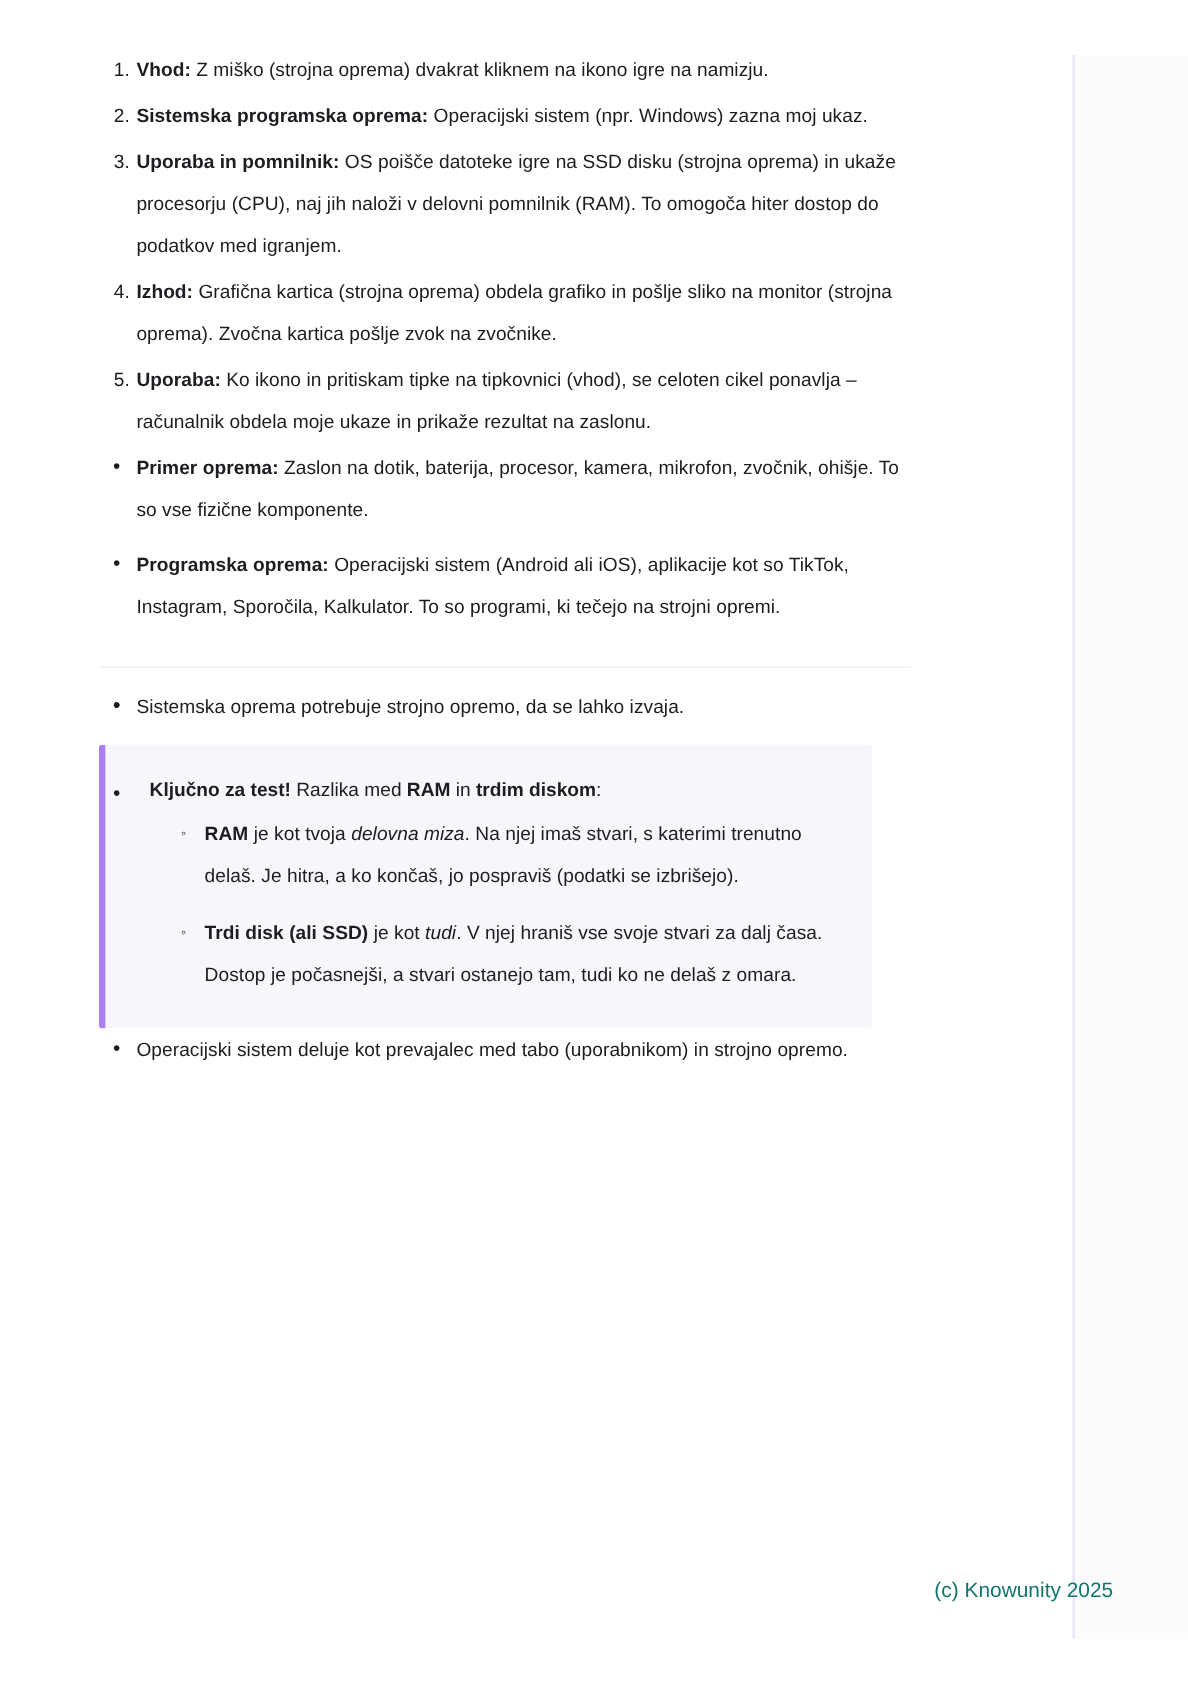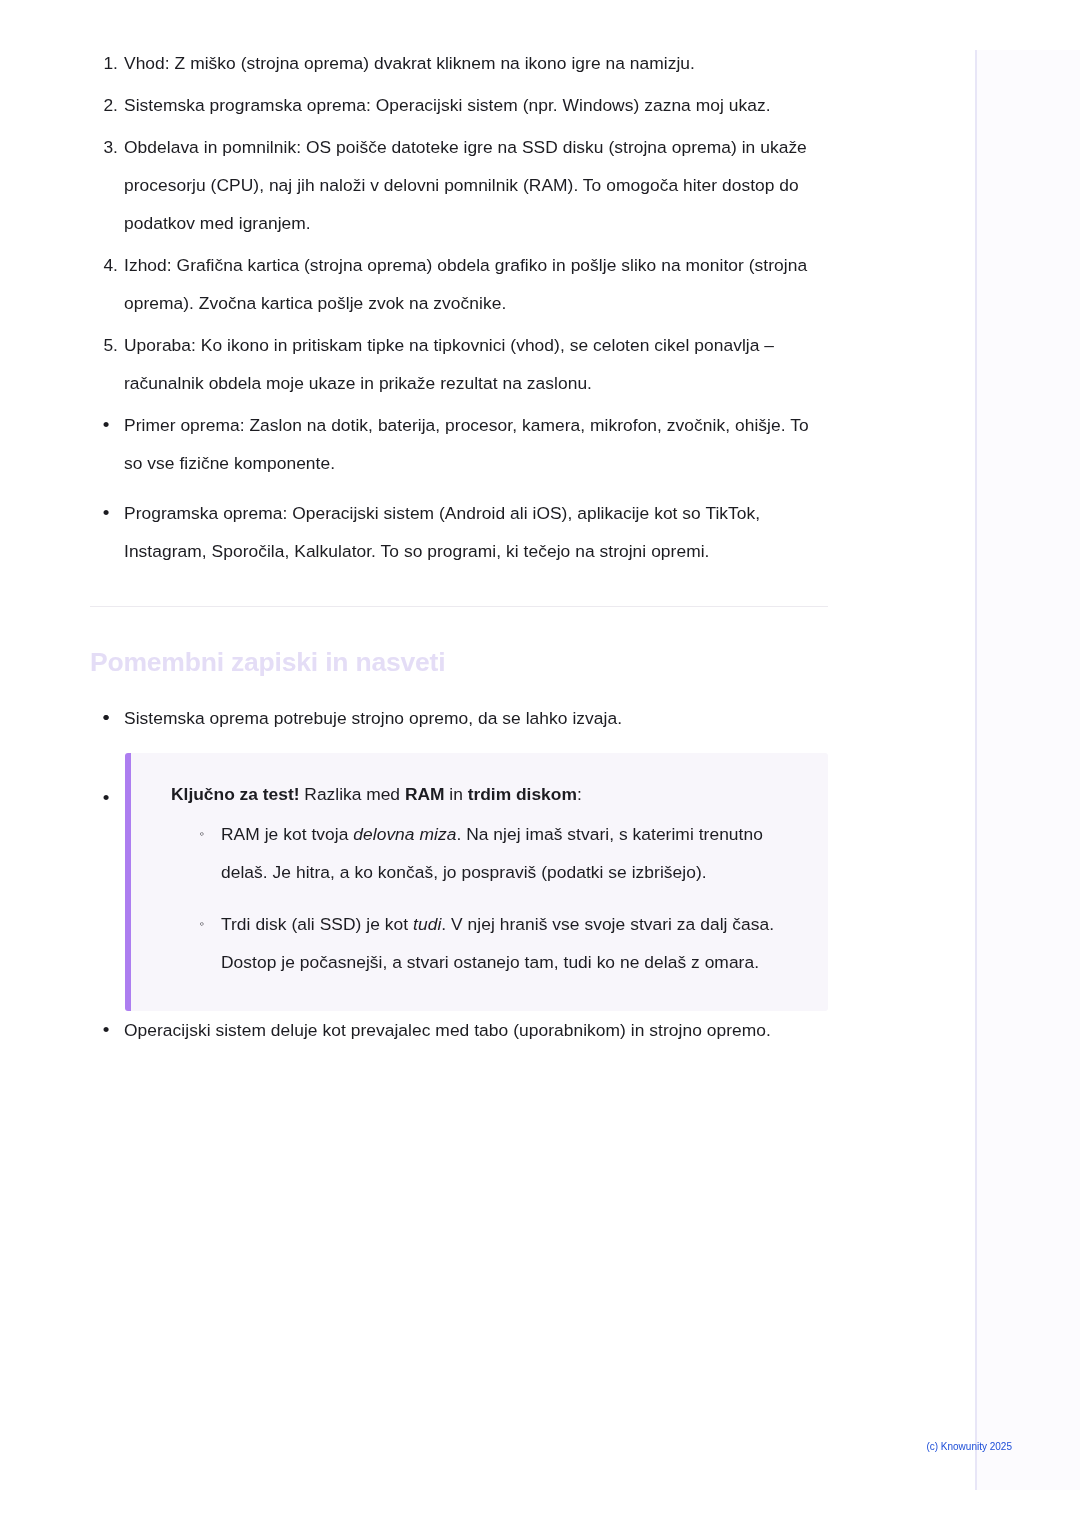--- a/index.html
+++ b/index.html
@@ -67,21 +67,21 @@
     line-height: 38px;
   }
   ul.dot-list > .li .marker,
   ul.circle-list > .li .marker {
     text-align: center;
     width: 20px;
     left: 6px;
   }
   ul.dot-list > .li .marker { font-size: 19px; }
 
-  .li b, .li strong { font-weight: 400; }
+  .li b, .li strong { font-weight: 700; }
   .li i, .li em { font-style: italic; }
 
   ol.num-list { margin-bottom: 0; }
   ol.num-list > .li { margin-bottom: 4px; }
 
   
   .subheading {
     font-size: 17.4px;
     line-height: 38px;
     font-weight: 700;
@@ -132,21 +132,20 @@
     position: absolute;
     left: 6px;
     top: 26px;
     width: 20px;
     text-align: center;
     font-size: 19px;
     line-height: 38px;
     color: #1c1c21;
   }
   .callout {
-    margin-left: 35px;
     width: 703px;
     box-sizing: border-box;
     background: #f8f6fb;
     border-left: 6px solid #ad7ef0;
     border-radius: 3px;
     padding: 22px 30px 30px 40px;
   }
   .callout-title {
     font-size: 17.4px;
     line-height: 38px;
@@ -169,44 +168,44 @@
   }
 
   .bullets-c { margin-top: 34px; }
   .bullets-c > .li { margin-bottom: 12px; }
 
   
   .footer {
     position: absolute;
     right: 68px;
     top: 1438px;
-    font-size: 10px;
+    font-size: 19px;
     line-height: 18px;
-    color: #1d4ed8;
+    color: #0f766e;
     font-family: "Liberation Sans", sans-serif;
   }
 </style>
 </head>
 <body>
 
 <div class="page">
 
   <div class="right-rail"></div>
 
   <div class="content">
 
     <ol class="num-list">
       <li class="li">
         <span class="marker">1.</span><b>Vhod:</b><span> Z miško (strojna oprema) dvakrat kliknem na ikono igre na namizju.</span>
       </li>
       <li class="li">
         <span class="marker">2.</span><b>Sistemska programska oprema:</b><span> Operacijski sistem (npr. Windows) zazna moj ukaz.</span>
       </li>
       <li class="li">
-        <span class="marker">3.</span><b>Obdelava in pomnilnik:</b><span> OS poišče datoteke igre na SSD disku (strojna oprema) in ukaže procesorju (CPU), naj jih naloži v delovni pomnilnik (RAM). To omogoča hiter dostop do podatkov med igranjem.</span>
+        <span class="marker">3.</span><b>Uporaba in pomnilnik:</b><span> OS poišče datoteke igre na SSD disku (strojna oprema) in ukaže procesorju (CPU), naj jih naloži v delovni pomnilnik (RAM). To omogoča hiter dostop do podatkov med igranjem.</span>
       </li>
       <li class="li">
         <span class="marker">4.</span><b>Izhod:</b><span> Grafična kartica (strojna oprema) obdela grafiko in pošlje sliko na monitor (strojna oprema). Zvočna kartica pošlje zvok na zvočnike.</span>
       </li>
       <li class="li">
         <span class="marker">5.</span><b>Uporaba:</b><span> Ko ikono in pritiskam tipke na tipkovnici (vhod), se celoten cikel ponavlja – računalnik obdela moje ukaze in prikaže rezultat na zaslonu.</span>
       </li>
     </ol>
 
 
@@ -214,21 +213,20 @@
       <li class="li">
         <span class="marker">•</span><b>Primer oprema:</b><span> Zaslon na dotik, baterija, procesor, kamera, mikrofon, zvočnik, ohišje. To so vse fizične komponente.</span>
       </li>
       <li class="li">
         <span class="marker">•</span><b>Programska oprema:</b><span> Operacijski sistem (Android ali iOS), aplikacije kot so TikTok, Instagram, Sporočila, Kalkulator. To so programi, ki tečejo na strojni opremi.</span>
       </li>
     </ul>
 
     <div class="divider"></div>
 
-    <h2 class="section-heading">Pomembni zapiski in nasveti</h2>
 
     <ul class="dot-list bullets-b">
       <li class="li">
         <span class="marker">•</span>
       </li>
       <li class="li">
         <span class="marker">•</span><span>Sistemska oprema potrebuje strojno opremo, da se lahko izvaja.</span>
       </li>
     </ul>
 

